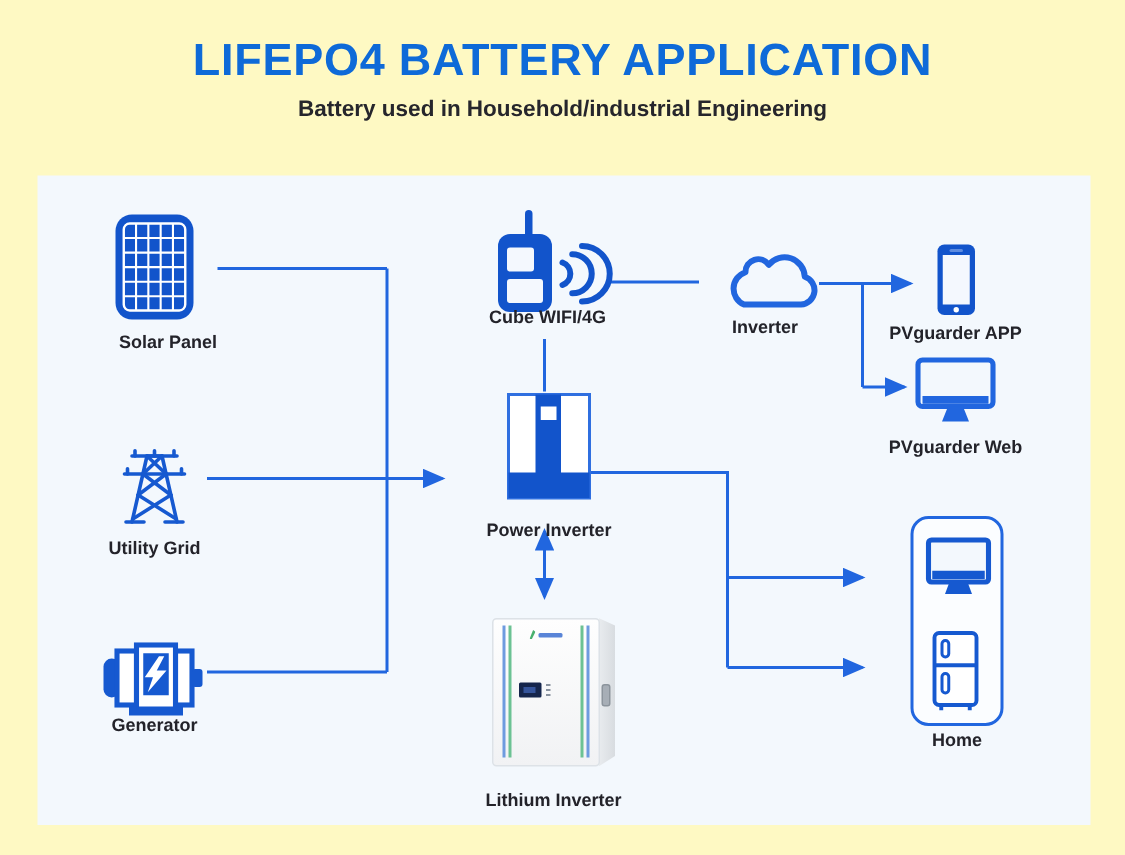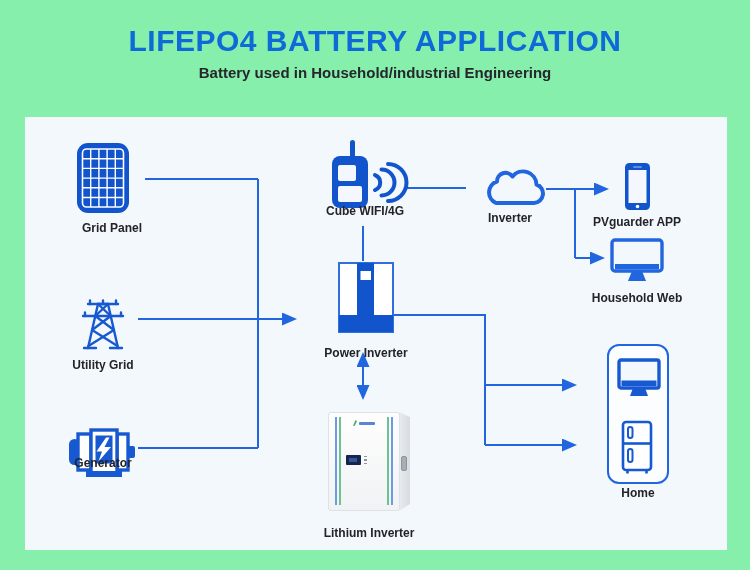--- a/index.html
+++ b/index.html
@@ -1,17 +1,17 @@
 <!DOCTYPE html>
 <html><head>
 <meta charset="utf-8">
 <style>
   html,body{margin:0;padding:0;background:#ffffff;}
   .stage{
-    position:relative;width:750px;height:570px;background:#86efac;overflow:hidden;
+    position:relative;width:750px;height:570px;background:#fef9c3;overflow:hidden;
     font-family:"Liberation Sans",sans-serif;
   }
   .panel{position:absolute;left:25px;top:117px;width:702px;height:433px;background:#f3f8fd;}
   .title{
     position:absolute;left:0;top:24px;width:750px;text-align:center;
     font-size:30px;font-weight:bold;letter-spacing:.5px;color:#0e6ad8;
   }
   .subtitle{
     position:absolute;left:0;top:64px;width:750px;text-align:center;
     font-size:15px;font-weight:bold;color:#26262c;
@@ -84,21 +84,21 @@
   </svg>
 
   <svg class="abs" style="left:76px;top:142px" width="54" height="72">
     <rect x="1" y="1" width="52" height="70" rx="11" fill="#1254cb"></rect>
     <rect x="6.5" y="7" width="41" height="58" rx="4" fill="none" stroke="#ffffff" stroke-width="1.6"></rect>
     <g stroke="#ffffff" stroke-width="1.4">
       <path d="M14.7,7 V65 M22.9,7 V65 M31.1,7 V65 M39.3,7 V65"></path>
       <path d="M6.5,16.7 H47.5 M6.5,26.4 H47.5 M6.5,36.1 H47.5 M6.5,45.8 H47.5 M6.5,55.5 H47.5"></path>
     </g>
   </svg>
-  <div class="node-label" style="left:52px;top:221px;width:120px">Grid Panel</div>
+  <div class="node-label" style="left:52px;top:221px;width:120px">Solar Panel</div>
 
   <svg class="abs" style="left:80px;top:296px" width="46" height="58">
     <g stroke="#1659d0" stroke-width="2.4" fill="none" stroke-linecap="round">
       <path d="M18,8 L8,52 M28,8 L38,52"></path>
       <path d="M18,8 H28"></path>
       <path d="M8,8 H38"></path>
       <path d="M10,4.5 V8 M23,4.5 V8 M36,4.5 V8"></path>
       <path d="M3,20 H43"></path>
       <path d="M5,16.5 V20 M41,16.5 V20"></path>
       <path d="M18,8 L30.7,20 M28,8 L15.3,20"></path>
@@ -112,21 +112,21 @@
   <svg class="abs" style="left:66px;top:428px" width="72" height="50">
     <rect x="3" y="11" width="11" height="26" rx="5.5" fill="#1659d0"></rect>
     <rect x="12" y="6" width="13" height="36" fill="#ffffff" stroke="#1659d0" stroke-width="3.4"></rect>
     <rect x="51" y="6" width="11" height="36" fill="#ffffff" stroke="#1659d0" stroke-width="3.4"></rect>
     <rect x="62" y="18" width="7" height="12" rx="2" fill="#1659d0"></rect>
     <rect x="25" y="2" width="26" height="44" fill="#ffffff" stroke="#1659d0" stroke-width="3.4"></rect>
     <rect x="29.5" y="7.5" width="17" height="28" fill="#1659d0"></rect>
     <polygon points="40,9.5 30.5,23.5 36,23.5 32.5,33.5 45,19 38.5,19 43.5,9.5" fill="#ffffff"></polygon>
     <rect x="20" y="43" width="36" height="6" fill="#1659d0"></rect>
   </svg>
-  <div class="node-label" style="left:43px;top:456px;width:120px">Generator</div>
+  <div class="node-label" style="left:43px;top:476px;width:120px">Generator</div>
 
   <svg class="abs" style="left:328px;top:138px" width="66" height="72">
     <rect x="22" y="2" width="5" height="19" rx="2.5" fill="#1254cb"></rect>
     <rect x="4" y="18" width="36" height="52" rx="8" fill="#1254cb"></rect>
     <rect x="10" y="27" width="18" height="16" rx="2" fill="#f4f8fe"></rect>
     <rect x="10" y="48" width="24" height="16" rx="2" fill="#f4f8fe"></rect>
     <g stroke="#1254cb" stroke-width="4" fill="none" stroke-linecap="round">
       <path d="M47,37 a8,8 0 0 1 0,15"></path>
       <path d="M53.5,31.5 a13,13 0 0 1 0,26"></path>
       <path d="M60,26 a18,18 0 0 1 0,37"></path>
@@ -145,21 +145,21 @@
     <rect x="4.5" y="8" width="18" height="33" fill="#f4f8fe"></rect>
     <circle cx="13.5" cy="44.5" r="1.8" fill="#ffffff"></circle>
   </svg>
   <div class="node-label" style="left:577px;top:215px;width:120px">PVguarder APP</div>
 
   <svg class="abs" style="left:610px;top:238px" width="54" height="46">
     <rect x="2" y="2" width="50" height="31" rx="3" fill="#f3f8fd" stroke="#2166df" stroke-width="3.4"></rect>
     <rect x="5" y="26" width="44" height="5.2" fill="#2166df"></rect>
     <polygon points="22,33 32,33 36,43 18,43" fill="#2166df"></polygon>
   </svg>
-  <div class="node-label" style="left:577px;top:291px;width:120px">Household Web</div>
+  <div class="node-label" style="left:577px;top:291px;width:120px">PVguarder Web</div>
 
   <svg class="abs" style="left:338px;top:262px" width="56" height="71">
     <rect x="1" y="1" width="54" height="69" fill="#ffffff" stroke="#2f6fe0" stroke-width="2"></rect>
     <rect x="1" y="53" width="54" height="17" fill="#1254cb"></rect>
     <rect x="19" y="1" width="17" height="53" fill="#1254cb"></rect>
     <rect x="22.5" y="9" width="10.5" height="9" fill="#ffffff"></rect>
   </svg>
   <div class="node-label" style="left:306px;top:346px;width:120px">Power Inverter</div>
 
   <div class="battery">

